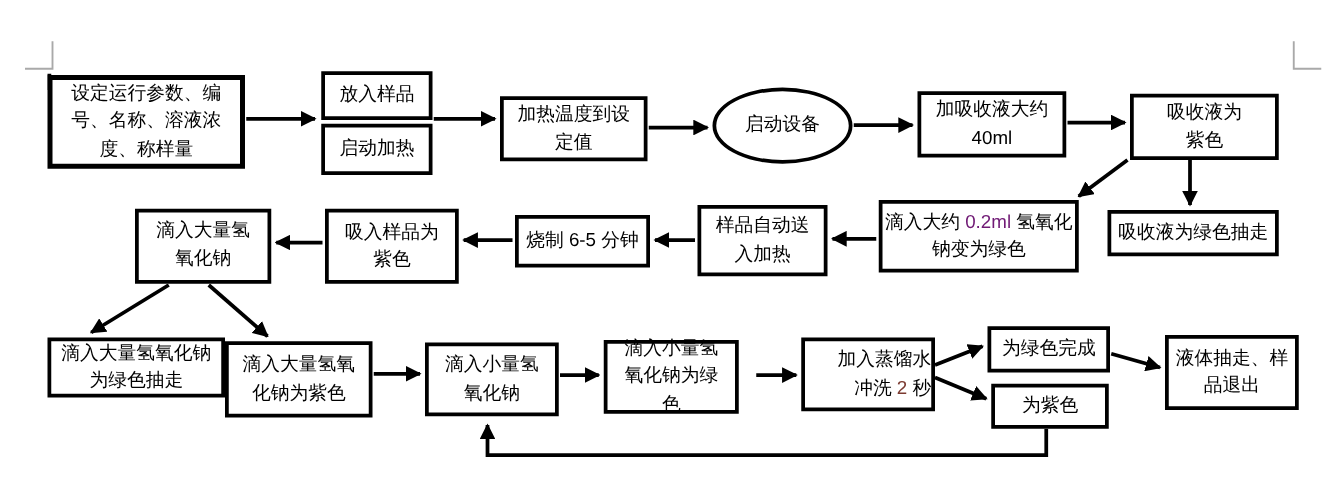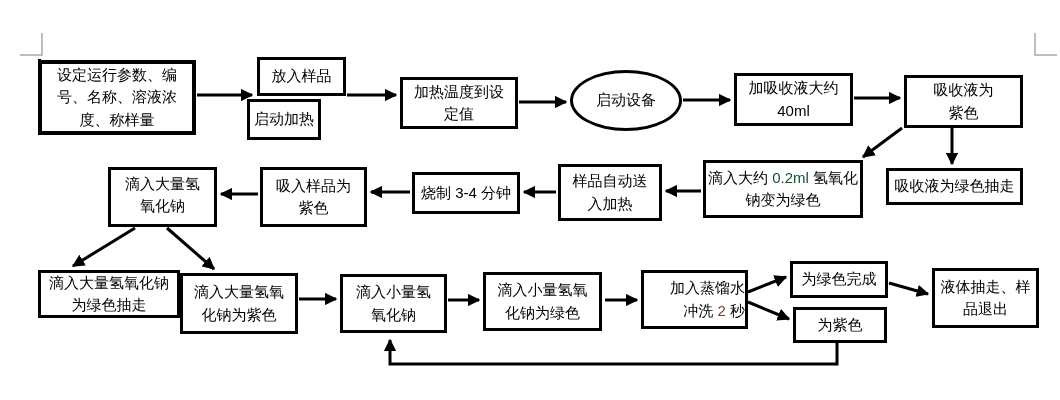--- a/index.html
+++ b/index.html
@@ -69,21 +69,21 @@
   </svg>
 
   <div class="node thick" style="left:38px; top:60px; width:158px; height:75px; padding:0 2px;">
     <div class="txt">设定运行参数、编号、名称、溶液浓度、称样量</div>
   </div>
 
   <div class="node" style="left:257px; top:57px; width:89px; height:39px;font-family:Liberation Serif, serif;">
     <div class="txt">放入样品</div>
   </div>
 
-  <div class="node" style="left:247px; top:99px; width:74px; height:41px;">
+  <div class="node" style="left:257px; top:99px; width:89px; height:41px;">
     <div class="txt">启动加热</div>
   </div>
 
   <div class="node" style="left:400px; top:77px; width:118px; height:52px; padding:0 7px;">
     <div class="txt">加热温度到设定值</div>
   </div>
 
   <div class="node ellipse" style="left:570px; top:70px; width:112px; height:61px;">
     <div class="txt">启动设备</div>
   </div>
@@ -98,30 +98,30 @@
   <div class="node" style="left:904px; top:75px; width:119px; height:53px; padding:0 21px;">
     <div class="txt">吸收液为紫色</div>
   </div>
 
   <div class="node" style="left:886px; top:168px; width:137px; height:37px;">
     <div class="txt">吸收液为绿色抽走</div>
   </div>
 
   <div class="node" style="left:703px; top:160px; width:160px; height:58px; padding:0 1px;">
     <div class="txt">
-      <span>滴入大约 </span><span style="color: #14532d;">0.2ml</span><span> 氢氧化钠变为绿色</span>
+      <span>滴入大约 </span><span style="color: #701a75;">0.2ml</span><span> 氢氧化钠变为绿色</span>
     </div>
   </div>
 
   <div class="node" style="left:558px; top:164px; width:104px; height:57px; padding:0 6px;">
     <div class="txt">样品自动送入加热</div>
   </div>
 
   <div class="node" style="left:412px; top:172px; width:108px; height:42px;">
-    <div class="txt">烧制 3-4 分钟</div>
+    <div class="txt">烧制 6-5 分钟</div>
   </div>
 
   <div class="node" style="left:260px; top:167px; width:107px; height:60px; padding:0 7px;">
     <div class="txt">吸入样品为紫色</div>
   </div>
 
   <div class="node" style="left:108px; top:167px; width:109px; height:60px; padding:0 7px;font-family:Liberation Mono, monospace;">
     <div class="txt">滴入大量氢氧化钠</div>
   </div>
 
@@ -130,21 +130,21 @@
   </div>
 
   <div class="node" style="left:180px; top:273px; width:118px; height:61px; padding:0 7px;">
     <div class="txt">滴入大量氢氧化钠为紫色</div>
   </div>
 
   <div class="node" style="left:340px; top:274px; width:107px; height:59px; padding:0 7px;">
     <div class="txt">滴入小量氢氧化钠</div>
   </div>
 
-  <div class="node" style="left:483px; top:272px; width:119px; height:59px; padding:0 7px;">
+  <div class="node" style="left:483px; top:272px; width:108px; height:59px; padding:0 7px;">
     <div class="txt">滴入小量氢氧化钠为绿色</div>
   </div>
 
   <div class="node" style="left:641px; top:270px; width:107px; height:59px;text-align:right;">
     <div class="txt">
       <span class="blockline">加入蒸馏水</span>
       <span class="blockline"><span>冲洗 </span><span style="color: rgb(123, 58, 48);">2</span><span> 秒</span></span>
     </div>
   </div>
 

